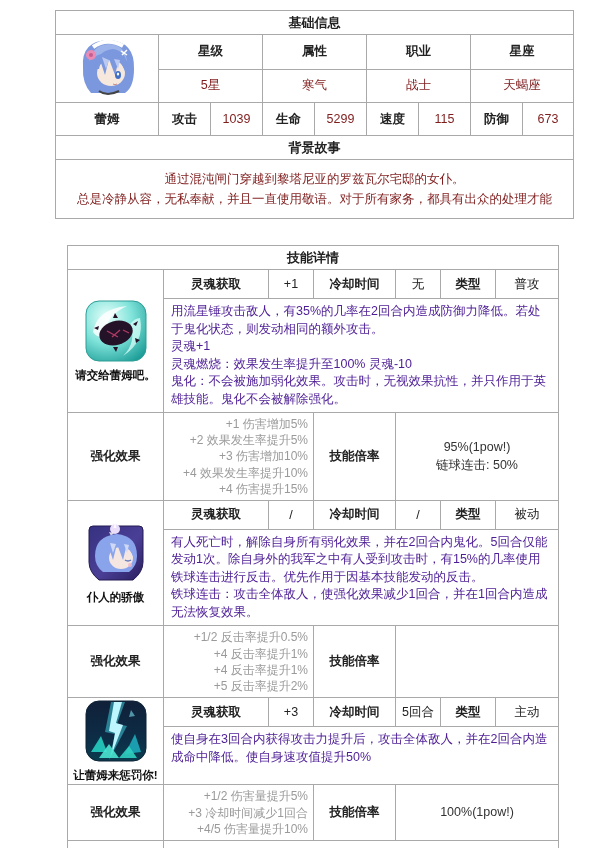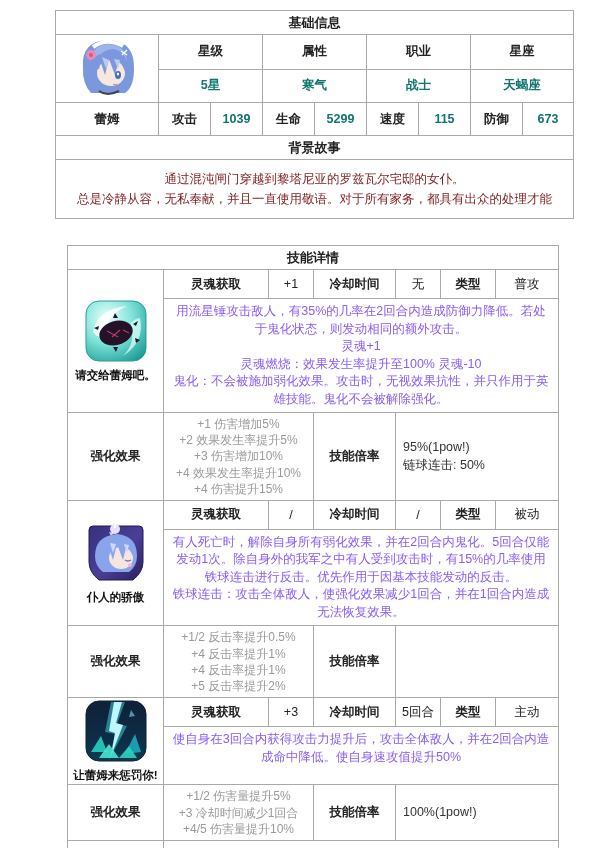--- a/index.html
+++ b/index.html
@@ -6,27 +6,27 @@
   .page{position:relative;width:520px;height:848px;background:#ffffff;
         font-family:"Liberation Sans","DejaVu Sans",sans-serif;color:#222;}
   table{border-collapse:collapse;table-layout:fixed;}
   td,th{border:1px solid #a9a9a9;font-size:12.5px;color:#222;padding:0 2px;
         text-align:center;vertical-align:middle;overflow:hidden;}
   th{font-size:13px;font-weight:bold;}
   .t1{position:absolute;left:55px;top:10px;width:518px;}
   .t2{position:absolute;left:67px;top:245px;width:491px;}
   .title-row th{height:23px;}
   .hdr{font-weight:bold;}
-  .val{color:#0f766e;font-weight:bold;}
+  .val{color:#7f1d1d;}
   .story-cell{color:#7f1d1d;text-align:center;line-height:1.6;font-size:12.5px;height:58px;}
   .portrait-cell{vertical-align:middle;text-align:center;}
   .skill-head td{height:28px;text-align:center;}
-  .desc{color:#8b5cf6;text-align:center;vertical-align:top;padding:4px 7px;line-height:1.4;font-size:12.5px;}
-  .enh-list{color:#9a9a9a;text-align:center;vertical-align:middle;padding:3px 5px;line-height:1.35;font-size:12px;}
-  .mult-val{color:#333;text-align:left;vertical-align:middle;padding:3px 7px;line-height:1.5;font-size:12.5px;}
+  .desc{color:#4c1d95;text-align:left;vertical-align:top;padding:4px 7px;line-height:1.4;font-size:12.5px;}
+  .enh-list{color:#9a9a9a;text-align:right;vertical-align:middle;padding:3px 5px;line-height:1.35;font-size:12px;}
+  .mult-val{color:#333;text-align:center;vertical-align:middle;padding:3px 7px;line-height:1.5;font-size:12.5px;}
   .icon-cell{vertical-align:middle;text-align:center;padding:2px;}
   .skill-name{font-weight:bold;font-size:11.5px;color:#111;margin-top:4px;line-height:1.15;}
   .d1{height:108px}.e1{height:74px}.d2{height:92px}.e2{height:68px}.d3{height:58px}.e3{height:52px}
   .cost-row td{height:34px;}
   .cost-val{color:#333;font-size:12.5px;}
   .r-hdr{height:34px}.r-val{height:33px}.r-stat{height:33px}
 </style>
 </head>
 <body>
 

